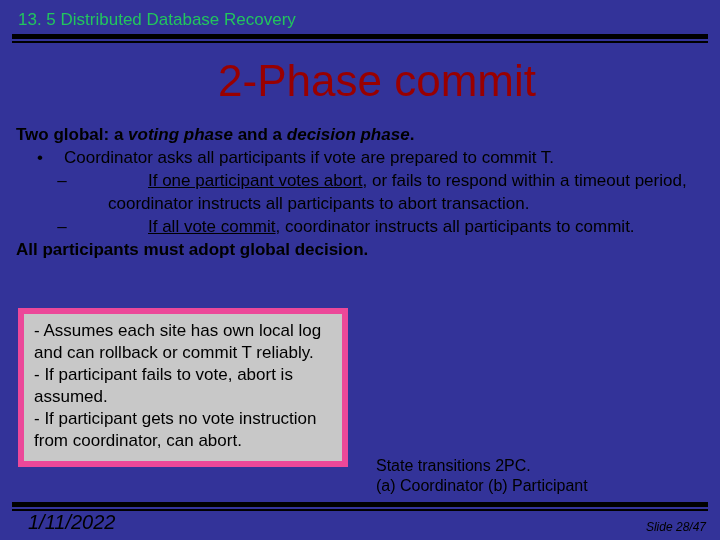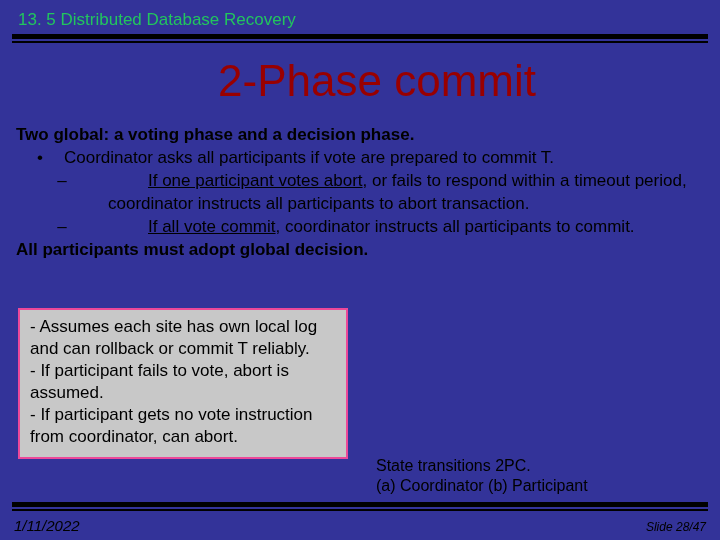--- a/index.html
+++ b/index.html
@@ -45,51 +45,51 @@
     position: absolute;
     top: 124px;
     left: 16px;
     right: 16px;
     color: #000;
     font-size: 17px;
     line-height: 1.35;
   }
   .row { display: flex; }
   .lead-line { font-weight: bold; }
-  .lead-line .em1, .lead-line .em2 { }
+  .lead-line .em1, .lead-line .em2 { font-style: italic; }
   .bullet-col { width: 48px; text-align: center; }
   .dash-col { width: 92px; text-align: center; }
   .flex1 { flex: 1; }
   .underline { text-decoration: underline; margin-left: 40px; }
   .inset-box {
     position: absolute;
     top: 308px;
     left: 18px;
     width: 330px;
     background: #c8c8c8;
-    border: 2px solid #ec4899;
+    border: 6px solid #ec4899;
     padding: 6px 2px 8px 10px;
     font-size: 17px;
     line-height: 1.3;
     color: #000;
   }
   .caption {
     position: absolute;
     right: 24px;
     bottom: 44px;
     width: 320px;
     font-size: 16px;
     color: #000;
     line-height: 1.25;
   }
   .footer-date {
     position: absolute;
-    left: 14px;
+    left: 28px;
     bottom: 6px;
-    font-size: 15px;
+    font-size: 20px;
     font-style: italic;
     color: #000;
   }
   .footer-slide {
     position: absolute;
     right: 14px;
     bottom: 6px;
     font-size: 12px;
     font-style: italic;
     color: #000;

